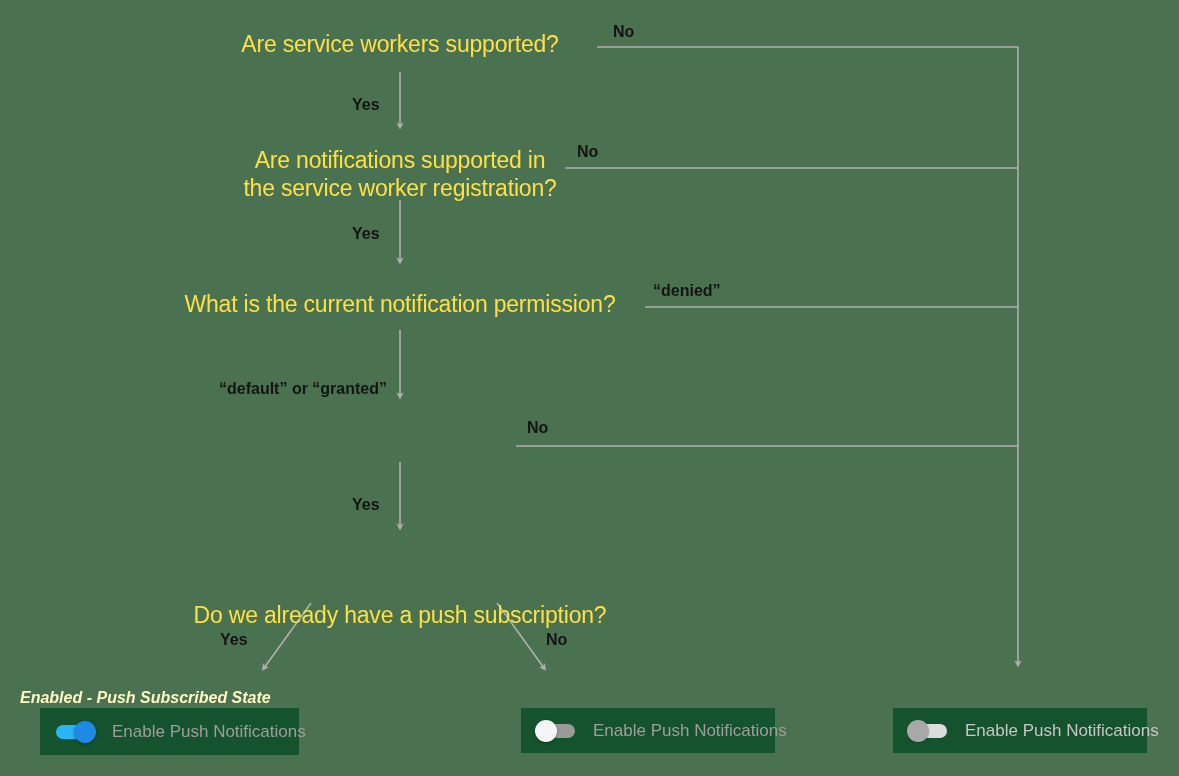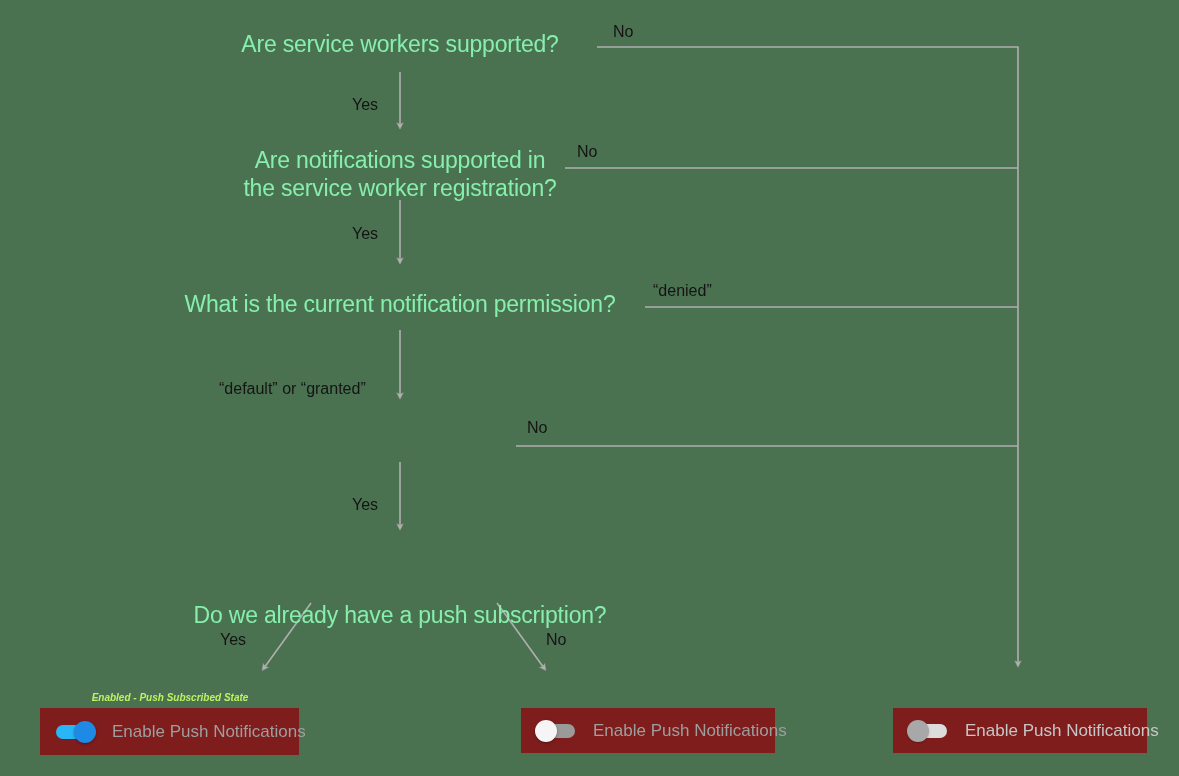--- a/index.html
+++ b/index.html
@@ -22,49 +22,49 @@
   svg#wires {
     position: absolute;
     left: 0;
     top: 0;
     width: 1179px;
     height: 776px;
     pointer-events: none;
   }
   .question {
     position: absolute;
-    color: #86efac;
+    color: #fde047;
     font-size: 23px;
     font-weight: 400;
     line-height: 28px;
     white-space: pre-line;
     text-align: center;
     letter-spacing: -0.2px;
   }
   .edge-label {
     position: absolute;
     color: #141414;
     font-size: 16px;
-    font-weight: 400;
+    font-weight: 700;
     line-height: 19px;
     white-space: nowrap;
   }
   .state-label {
     position: absolute;
-    color: #bef264;
-    font-size: 10px;
+    color: #fef9c3;
+    font-size: 16px;
     font-style: italic;
     font-weight: 700;
     line-height: 19px;
     white-space: nowrap;
-    text-align: center;
+    text-align: left;
   }
   .card {
     position: absolute;
-    background: #7f1d1d;
+    background: #14532d;
     display: flex;
     align-items: center;
     box-sizing: border-box;
     padding: 0 16px 0 14px;
   }
   .switch {
     position: relative;
     width: 44px;
     height: 22px;
     flex: 0 0 auto;

